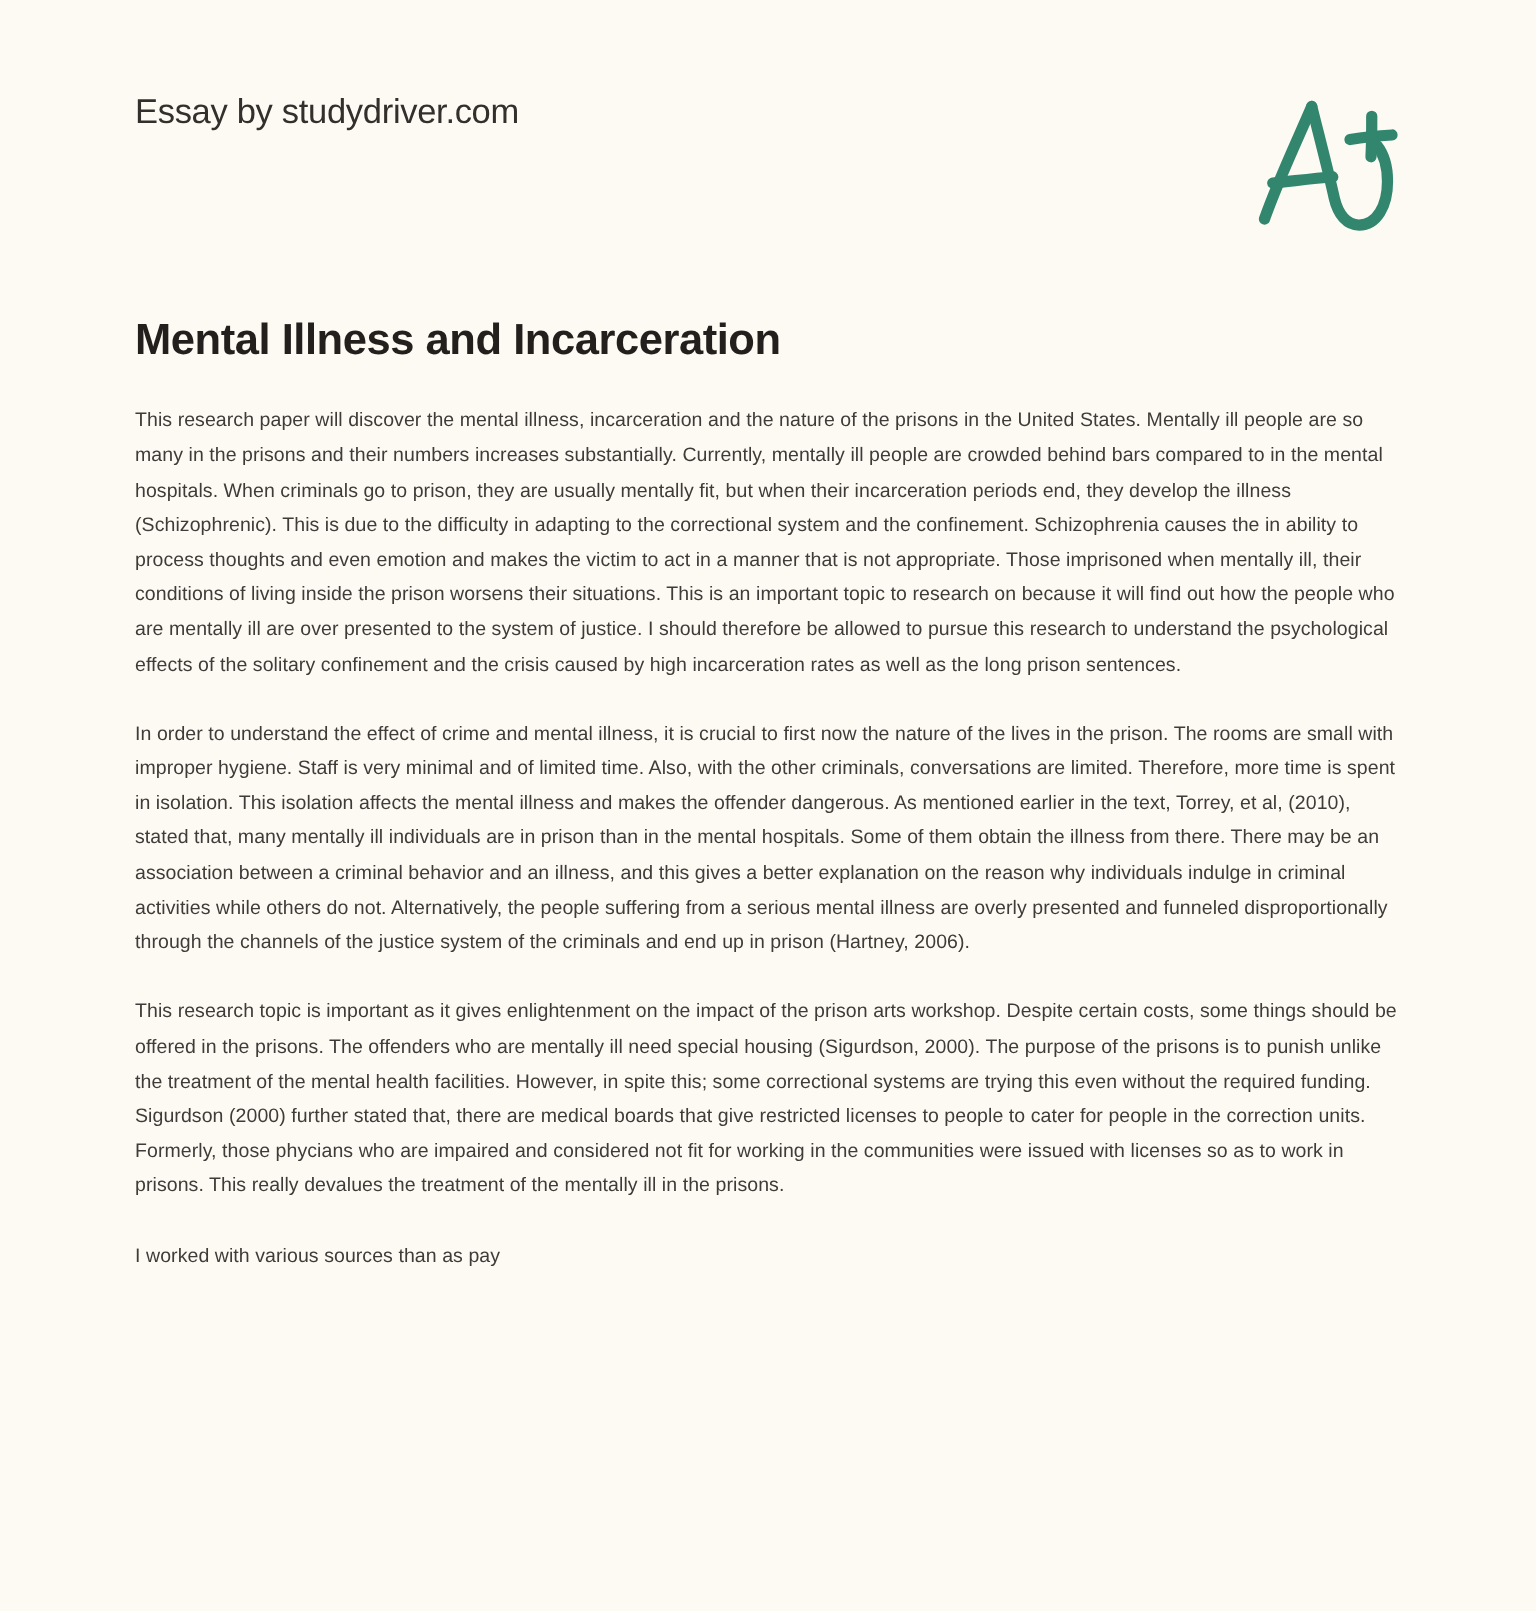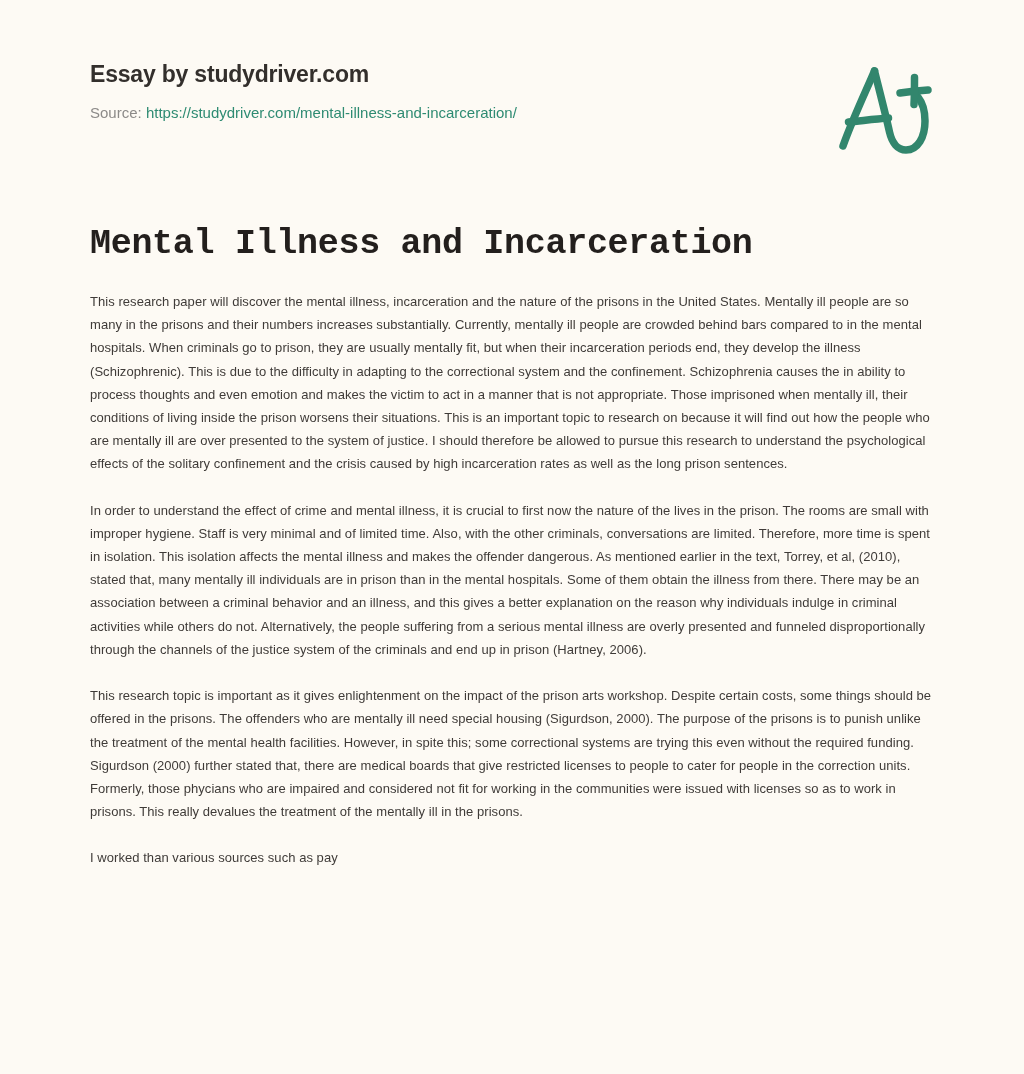--- a/index.html
+++ b/index.html
@@ -17,21 +17,21 @@
 
   
   .header {
     position: relative;
     padding: 62px 90px 0 90px;
     min-height: 108px;
     box-sizing: border-box;
   }
   .essay-by {
     font-size: 23px;
-    font-weight: bold;
+    font-weight: normal;
     color: #332f2c;
     letter-spacing: -0.2px;
     line-height: 1.1;
     margin: 0;
   }
   .source-line {
     margin-top: 17px;
     font-size: 15px;
     line-height: 1.2;
     white-space: nowrap;
@@ -59,26 +59,25 @@
   }
 
   
   .article {
     padding: 0 90px;
     box-sizing: border-box;
   }
   .article-title {
     margin: 0;
     padding-top: 101px;
-    font-size: 35px;
+    font-size: 29px;
     font-weight: bold;
     color: #231f1d;
     letter-spacing: -0.3px;
     line-height: 1.25;
-    font-family: Liberation Mono, monospace;
   }
   .article-body {
     padding-top: 23px;
     max-width: 846px;
   }
   .article-body p {
     margin: 0 0 23px 0;
     font-size: 13px;
     line-height: 23.2px;
     color: #3f3b38;
@@ -87,24 +86,20 @@
   .article-body p:last-child {
     margin-bottom: 0;
   }
 </style>
 </head>
 <body>
 
 <div class="header">
   <h1 class="essay-by">Essay by studydriver.com</h1>
 
-  <div class="source-line">
-    <span class="source-label">Source:</span>
-    <span class="source-url">https://studydriver.com/mental-illness-and-incarceration/</span>
-  </div>
 
   <div class="logo">
     <svg viewBox="0 0 120 108" xmlns="http://www.w3.org/2000/svg">
       <g fill="none" stroke="#32866d" stroke-width="7.5" stroke-linecap="round" stroke-linejoin="round">
 
         <path d="M48.5 13 C 40 33, 27 60, 17 88"></path>
 
         <path d="M48.5 13 C 54 35, 60 58, 63.5 74 C 66 85, 72 92, 80 92 C 92 92, 99 79, 99 63 C 99 52, 96 44, 92 39"></path>
 
         <path d="M22.5 64 C 34 63, 48 61, 62.5 60"></path>
@@ -117,15 +112,15 @@
   </div>
 </div>
 
 <div class="article">
   <h2 class="article-title">Mental Illness and Incarceration</h2>
 
   <div class="article-body">
     <p>This research paper will discover the mental illness, incarceration and the nature of the prisons in the United States. Mentally ill people are so many in the prisons and their numbers increases substantially. Currently, mentally ill people are crowded behind bars compared to in the mental hospitals. When criminals go to prison, they are usually mentally fit, but when their incarceration periods end, they develop the illness (Schizophrenic). This is due to the difficulty in adapting to the correctional system and the confinement. Schizophrenia causes the in ability to process thoughts and even emotion and makes the victim to act in a manner that is not appropriate. Those imprisoned when mentally ill, their conditions of living inside the prison worsens their situations. This is an important topic to research on because it will find out how the people who are mentally ill are over presented to the system of justice. I should therefore be allowed to pursue this research to understand the psychological effects of the solitary confinement and the crisis caused by high incarceration rates as well as the long prison sentences.</p>
     <p>In order to understand the effect of crime and mental illness, it is crucial to first now the nature of the lives in the prison. The rooms are small with improper hygiene. Staff is very minimal and of limited time. Also, with the other criminals, conversations are limited. Therefore, more time is spent in isolation. This isolation affects the mental illness and makes the offender dangerous. As mentioned earlier in the text, Torrey, et al, (2010), stated that, many mentally ill individuals are in prison than in the mental hospitals. Some of them obtain the illness from there. There may be an association between a criminal behavior and an illness, and this gives a better explanation on the reason why individuals indulge in criminal activities while others do not. Alternatively, the people suffering from a serious mental illness are overly presented and funneled disproportionally through the channels of the justice system of the criminals and end up in prison (Hartney, 2006).</p>
     <p>This research topic is important as it gives enlightenment on the impact of the prison arts workshop. Despite certain costs, some things should be offered in the prisons. The offenders who are mentally ill need special housing (Sigurdson, 2000). The purpose of the prisons is to punish unlike the treatment of the mental health facilities. However, in spite this; some correctional systems are trying this even without the required funding. Sigurdson (2000) further stated that, there are medical boards that give restricted licenses to people to cater for people in the correction units. Formerly, those phycians who are impaired and considered not fit for working in the communities were issued with licenses so as to work in prisons. This really devalues the treatment of the mentally ill in the prisons.</p>
-    <p>I worked than various sources such as pay</p>
+    <p>I worked with various sources than as pay</p>
   </div>
 </div>
 
 </body></html>

